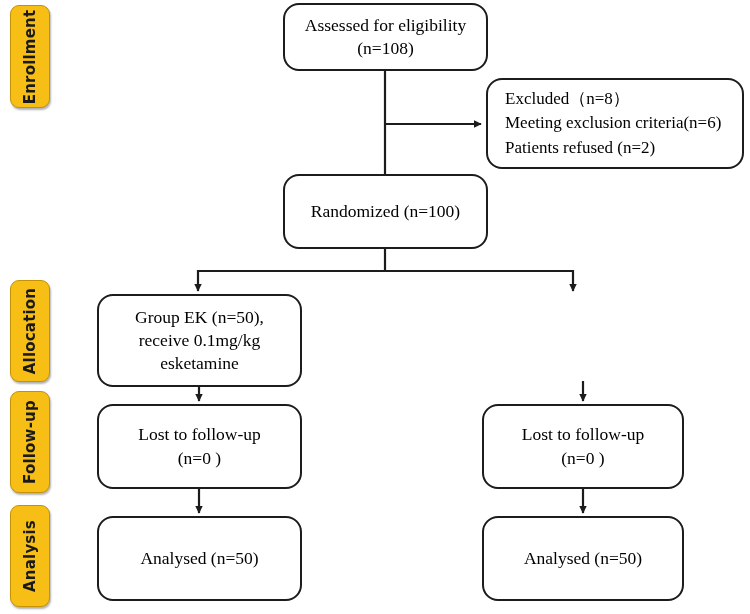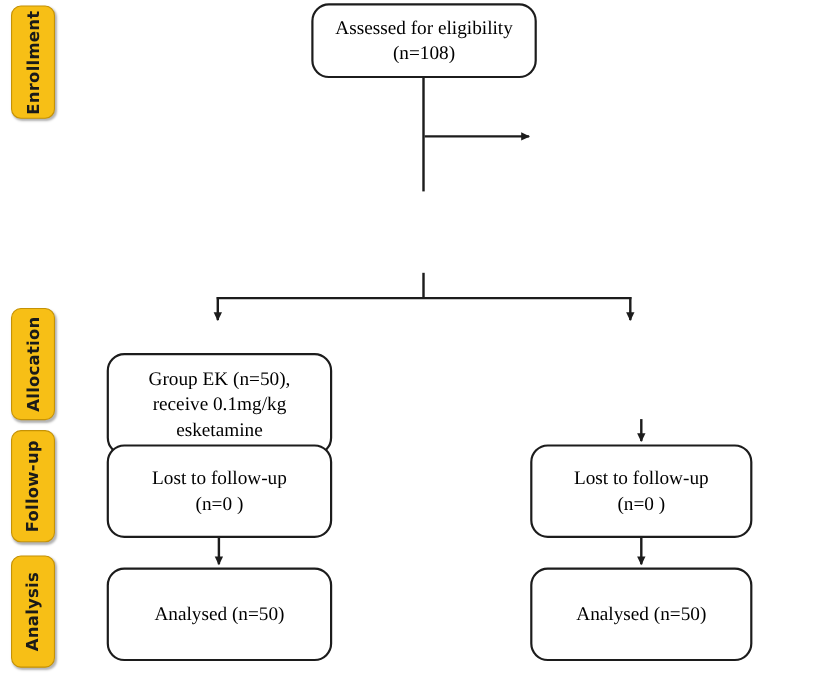--- a/index.html
+++ b/index.html
@@ -113,23 +113,31 @@
   </div>
   <div class="stage-badge" style="left:10px; top:505px; width:38px; height:100px;">
     <span class="badge-text">Analysis</span>
   </div>
 
   <div class="node" style="left:283px; top:3px; width:205px; height:68px;">
     <span class="node-text">Assessed for eligibility
 (n=108)</span>
   </div>
 
+  <div class="node left-align" style="left:486px; top:78px; width:258px; height:91px;">
+    <span class="node-text">Excluded（n=8）
+Meeting exclusion criteria(n=6)
+Patients refused (n=2)</span>
+  </div>
 
+  <div class="node" style="left:283px; top:174px; width:205px; height:75px;">
+    <span class="node-text">Randomized (n=100)</span>
+  </div>
 
-  <div class="node" style="left:97px; top:294px; width:205px; height:93px;margin-top:27px;">
+  <div class="node" style="left:97px; top:294px; width:205px; height:93px;">
     <span class="node-text">Group EK (n=50),
 receive 0.1mg/kg
 esketamine</span>
   </div>
 
 
   <div class="node" style="left:97px; top:404px; width:205px; height:85px;">
     <span class="node-text">Lost to follow-up
 (n=0 )</span>
   </div>

